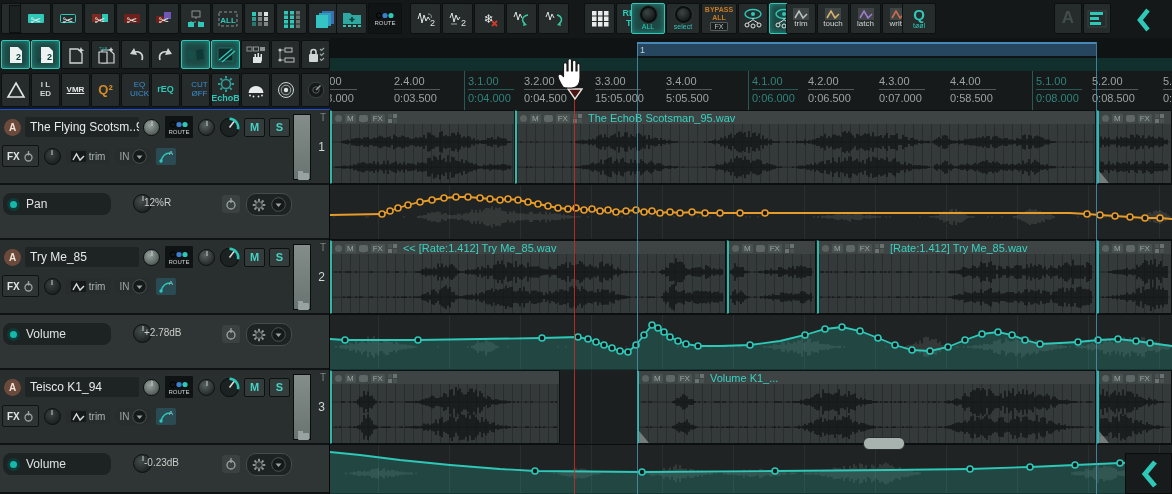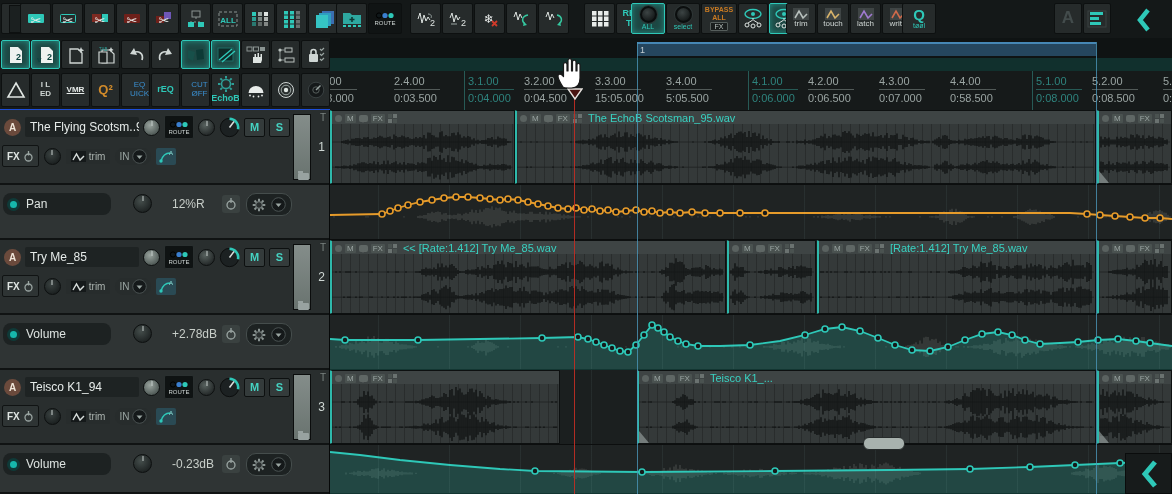--- a/index.html
+++ b/index.html
@@ -75,21 +75,21 @@
   .tp-num{position:absolute;right:4px;top:30px;font-size:12px;color:#cfd8d4;}
   .tp-T{position:absolute;right:3px;top:2px;font-size:10px;color:#79827f;}
   .tp-folder{position:absolute;right:20px;bottom:3px;width:11px;height:7px;background:#98a2a0;border-radius:1px;}
   .tp-folder::before{content:'';position:absolute;left:0;top:-2px;width:5px;height:2px;background:#98a2a0;}
   .tcp-env{position:relative;height:55px;background:#2f3434;border-bottom:2px solid #101313;box-sizing:border-box;}
   .ep-pill{position:absolute;left:3px;top:8px;width:108px;height:22px;background:#1d2222;border-radius:8px;display:flex;
     align-items:center;gap:6px;padding-left:4px;box-sizing:border-box;}
   .ep-dot{width:13px;height:13px;border-radius:50%;background:#16b8ac;border:3px solid #0f3a38;box-sizing:border-box;}
   .ep-name{color:#dde3e0;font-size:12px;}
   .ep-knob-pos{position:absolute;left:133px;top:9px;}
-  .ep-val{position:absolute;left:172px;top:12px;color:#c8cec9;font-size:12px;}
+  .ep-val{position:absolute;left:144px;top:12px;color:#c8cec9;font-size:10px;}
   .ep-pwr{position:absolute;left:222px;top:10px;width:18px;height:18px;background:#3a4140;border-radius:3px;display:flex;
     align-items:center;justify-content:center;}
   .ep-combo{position:absolute;left:246px;top:8px;width:44px;height:21px;border:1px solid #454d4c;border-radius:10px;
     background:#1d2222;display:flex;align-items:center;justify-content:space-evenly;}
 
   
   #arrange{position:absolute;left:330px;top:110px;width:842px;height:384px;background:#1b1f1f;}
   .arr-row{position:relative;width:842px;border-bottom:1px solid #0c0e0e;box-sizing:border-box;}
   .arr-row::before{content:'';position:absolute;inset:0;pointer-events:none;
     background-image:repeating-linear-gradient(90deg,rgba(160,205,205,0.07) 0 1px,transparent 1px 71px);
@@ -1086,21 +1086,21 @@
               <path d="M4 42.5V43.9M8 42.5V43.9M10 17.3V18.7M12 17.3V18.7M18 17.3V18.7M18 42.4V44.0M22 17.3V18.7M22 42.5V43.9M24 17.2V18.8M24 42.4V44.0M26 15.3V20.7M26 41.6V44.8M28 12.8V23.2M28 40.7V45.7M30 12.8V23.2M30 37.9V48.5M32 7.0V29.0M32 31.0V55.4M34 11.0V25.0M34 34.6V51.8M36 7.6V28.4M36 30.4V56.0M38 12.3V23.7M38 34.1V52.3M40 11.4V24.6M40 36.5V49.9M42 14.7V21.3M42 40.6V45.8M44 16.6V19.4M44 41.3V45.1M46 42.5V43.9M48 17.3V18.7M50 42.5V43.9M52 42.5V43.9M54 42.5V43.9M56 42.4V44.0M58 17.2V18.8M58 42.5V43.9M60 17.3V18.7M68 42.6V43.8M70 42.4V44.0M74 17.2V18.8M74 42.4V44.0M76 17.2V18.8M76 42.6V43.8M78 17.2V18.8M78 42.3V44.1M80 17.2V18.8M80 42.2V44.2M82 17.4V18.6M82 41.8V44.6M84 16.8V19.2M84 41.7V44.7M86 16.9V19.1M86 42.0V44.4M88 16.6V19.4M88 42.2V44.2M90 15.6V20.4M90 41.8V44.6M92 15.3V20.7M92 39.6V46.8M94 14.2V21.8M94 40.6V45.8M96 14.2V21.8M96 39.5V46.9M98 13.0V23.0M98 41.0V45.4M100 11.5V24.5M100 39.7V46.7M102 12.2V23.8M102 39.0V47.4M104 13.9V22.1M104 35.4V51.0M106 14.0V22.0M106 39.6V46.8M108 13.4V22.6M108 34.7V51.7M110 12.7V23.3M110 33.1V53.3M112 9.0V27.0M112 38.6V47.8M114 10.0V26.0M114 37.5V48.9M116 12.9V23.1M116 36.2V50.2M118 5.9V30.1M118 32.6V53.8M120 5.1V30.9M120 29.5V56.9M122 11.5V24.5M122 33.5V52.9M124 3.1V32.9M124 37.6V48.8M126 6.2V29.8M126 35.0V51.4M128 4.6V31.4M128 30.2V56.2M130 8.6V27.4M130 30.6V55.8M132 10.8V25.2M132 31.0V55.4M134 10.3V25.7M134 33.6V52.8M136 7.9V28.1M136 29.4V57.0M138 4.8V31.2M138 35.0V51.4M140 4.5V31.5M140 30.2V56.2M142 8.2V27.8M142 30.6V55.8M144 5.8V30.2M144 33.2V53.2M146 12.6V23.4M146 35.7V50.7M148 7.0V29.0M148 38.3V48.1M150 9.3V26.7M150 33.1V53.3M152 13.1V22.9M152 37.4V49.0M154 14.7V21.3M154 35.1V51.3M156 11.7V24.3M156 37.4V49.0M158 13.1V22.9M158 40.1V46.3M160 15.4V20.6M160 38.7V47.7M162 15.7V20.3M162 38.2V48.2M164 15.1V20.9M164 41.5V44.9M166 15.4V20.6M166 40.5V45.9M168 16.2V19.8M168 41.5V44.9M170 16.6V19.4M170 41.6V44.8M172 16.4V19.6M172 42.4V44.0M174 16.6V19.4M174 41.5V44.9M176 17.2V18.8M176 42.2V44.2M178 17.1V18.9M178 42.5V43.9M182 17.3V18.7M182 42.6V43.8M184 42.4V44.0M186 17.3V18.7M194 17.3V18.7M194 42.6V43.8M196 42.4V44.0M200 17.2V18.8M204 42.5V43.9M208 42.4V44.0M212 42.5V43.9M220 17.3V18.7M222 42.5V43.9M224 17.3V18.7M224 42.5V43.9" stroke="#101313" stroke-width="1.4" fill="none"></path>
             </svg></div>
         </div>
         <div class="item" style="left:307px;width:459px;height:74px">
           <div class="ihdr">
             <span class="ih-dot"></span>
             <span class="ih-m">M</span>
             <span class="ih-sp"></span>
             <span class="ih-fx">FX</span>
             <span class="ih-gr"></span>
-            <span class="ilabel">Teisco K1_...</span>
+            <span class="ilabel">Volume K1_...</span>
           </div>
           <div class="ibody"><svg width="455" height="60">
               <path d="M0 18.0H455M0 43.2H455" stroke="#1e2222" stroke-width="0.8"></path>
               <path d="M4 17.4V18.6M6 17.4V18.6M8 42.4V44.0M10 17.4V18.6M12 17.3V18.7M12 42.5V43.9M22 42.4V44.0M34 17.1V18.9M34 41.8V44.6M36 16.2V19.8M36 41.3V45.1M38 13.9V22.1M38 39.7V46.7M40 14.3V21.7M40 38.0V48.4M42 12.8V23.2M42 39.1V47.3M44 10.3V25.7M44 38.5V47.9M46 11.1V24.9M46 37.4V49.0M48 12.6V23.4M48 35.6V50.8M50 15.2V20.8M50 38.7V47.7M52 15.0V21.0M52 40.8V45.6M54 15.3V20.7M54 40.7V45.7M56 17.1V18.9M56 41.7V44.7M58 42.6V43.8M60 17.3V18.7M66 17.3V18.7M72 42.5V43.9M74 42.5V43.9M76 17.3V18.7M78 17.2V18.8M78 42.5V43.9M80 17.2V18.8M84 17.2V18.8M84 42.5V43.9M86 17.2V18.8M88 42.5V43.9M90 42.5V43.9M92 17.4V18.6M92 42.6V43.8M94 42.6V43.8M102 42.4V44.0M104 17.4V18.6M106 42.4V44.0M108 42.5V43.9M110 17.4V18.6M112 17.2V18.8M116 17.3V18.7M116 42.4V44.0M118 17.3V18.7M122 42.4V44.0M126 42.6V43.8M128 17.4V18.6M134 42.6V43.8M136 17.3V18.7M136 42.5V43.9M138 17.2V18.8M140 17.2V18.8M140 42.5V43.9M142 17.3V18.7M146 42.5V43.9M148 17.4V18.6M148 42.5V43.9M150 17.2V18.8M150 42.4V44.0M154 17.3V18.7M156 17.1V18.9M156 42.6V43.8M158 17.1V18.9M158 42.5V43.9M160 17.0V19.0M160 41.5V44.9M162 15.8V20.2M162 42.4V44.0M164 16.4V19.6M164 41.6V44.8M166 14.9V21.1M166 39.7V46.7M168 14.4V21.6M168 41.1V45.3M170 15.1V20.9M170 39.1V47.3M172 13.7V22.3M172 37.9V48.5M174 13.0V23.0M174 39.4V47.0M176 10.9V25.1M176 36.4V50.0M178 9.8V26.2M178 35.5V50.9M180 9.8V26.2M180 35.6V50.8M182 13.7V22.3M182 33.3V53.1M184 5.5V30.5M184 37.9V48.5M186 9.1V26.9M186 34.6V51.8M188 9.4V26.6M188 36.7V49.7M190 9.1V26.9M190 35.4V51.0M192 10.0V26.0M192 36.0V50.4M194 10.8V25.2M194 35.8V50.6M196 9.3V26.7M196 32.3V54.1M198 8.7V27.3M198 36.4V50.0M200 5.2V30.8M200 35.7V50.7M202 11.8V24.2M202 36.1V50.3M204 11.8V24.2M204 32.2V54.2M206 10.0V26.0M206 33.5V52.9M208 12.7V23.3M208 33.3V53.1M210 7.0V29.0M210 31.3V55.1M212 11.1V24.9M212 35.6V50.8M214 10.3V25.7M214 38.7V47.7M216 9.6V26.4M216 37.0V49.4M218 14.0V22.0M218 38.0V48.4M220 15.3V20.7M220 40.3V46.1M222 13.6V22.4M222 38.7V47.7M224 15.7V20.3M224 39.0V47.4M226 14.7V21.3M226 39.5V46.9M228 16.1V19.9M228 40.6V45.8M230 16.0V20.0M230 40.9V45.5M232 16.0V20.0M232 41.4V45.0M234 17.0V19.0M234 41.6V44.8M236 16.9V19.1M236 42.1V44.3M238 17.0V19.0M240 42.6V43.8M242 17.2V18.8M242 42.4V44.0M246 17.3V18.7M248 17.3V18.7M248 42.4V44.0M252 17.3V18.7M254 42.4V44.0M256 17.3V18.7M256 42.5V43.9M260 17.3V18.7M262 17.3V18.7M264 42.5V43.9M266 17.3V18.7M268 42.6V43.8M272 42.4V44.0M276 17.3V18.7M284 17.4V18.6M286 42.4V44.0M290 17.3V18.7M290 42.4V44.0M294 17.2V18.8M296 17.3V18.7M300 17.4V18.6M300 42.6V43.8M302 42.4V44.0M306 17.2V18.8M306 42.5V43.9M308 16.7V19.3M308 41.9V44.5M310 16.3V19.7M310 41.6V44.8M312 16.9V19.1M312 41.1V45.3M314 16.3V19.7M314 40.1V46.3M316 14.9V21.1M316 39.3V47.1M318 14.1V21.9M318 38.5V47.9M320 15.2V20.8M320 38.2V48.2M322 15.4V20.6M322 39.1V47.3M324 12.0V24.0M324 38.5V47.9M326 9.3V26.7M326 36.4V50.0M328 12.2V23.8M328 38.4V48.0M330 12.7V23.3M330 36.7V49.7M332 8.0V28.0M332 32.6V53.8M334 6.1V29.9M334 31.6V54.8M336 6.2V29.8M336 36.7V49.7M338 4.0V32.0M338 32.7V53.7M340 4.3V31.7M340 33.4V53.0M342 6.6V29.4M342 35.8V50.6M344 3.9V32.1M344 34.7V51.7M346 5.7V30.3M346 32.5V53.9M348 11.9V24.1M348 30.7V55.7M350 4.9V31.1M350 34.8V51.6M352 6.7V29.3M352 35.2V51.2M354 9.2V26.8M354 37.2V49.2M356 11.4V24.6M356 38.4V48.0M358 11.9V24.1M358 37.6V48.8M360 11.7V24.3M360 34.0V52.4M362 9.5V26.5M362 33.3V53.1M364 13.9V22.1M364 33.3V53.1M366 6.4V29.6M366 37.7V48.7M368 12.6V23.4M368 38.7V47.7M370 6.7V29.3M370 38.4V48.0M372 9.1V26.9M372 35.8V50.6M374 4.3V31.7M374 31.3V55.1M376 12.0V24.0M376 35.1V51.3M378 10.0V26.0M378 32.0V54.4M380 7.4V28.6M380 33.2V53.2M382 10.0V26.0M382 37.4V49.0M384 5.2V30.8M384 33.1V53.3M386 10.4V25.6M386 32.6V53.8M388 6.3V29.7M388 32.8V53.6M390 10.7V25.3M390 35.8V50.6M392 9.7V26.3M392 35.9V50.5M394 7.8V28.2M394 37.2V49.2M396 13.2V22.8M396 36.8V49.6M398 11.5V24.5M398 31.1V55.3M400 10.5V25.5M400 37.7V48.7M402 10.7V25.3M402 34.1V52.3M404 12.6V23.4M404 33.0V53.4M406 11.7V24.3M406 33.8V52.6M408 9.7V26.3M408 39.5V46.9M410 11.5V24.5M410 36.9V49.5M412 15.2V20.8M412 36.5V49.9M414 12.8V23.2M414 37.9V48.5M416 12.5V23.5M416 39.8V46.6M418 14.4V21.6M418 40.6V45.8M420 16.1V19.9M420 39.0V47.4M422 16.0V20.0M422 40.9V45.5M424 16.3V19.7M424 41.2V45.2M426 15.9V20.1M426 40.4V46.0M428 15.5V20.5M428 42.3V44.1M430 16.6V19.4M430 41.7V44.7M432 17.1V18.9M432 42.4V44.0M434 17.0V19.0M434 42.0V44.4M436 17.1V18.9M436 42.6V43.8M438 17.2V18.8M438 42.2V44.2M440 42.5V43.9M442 17.3V18.7M442 42.6V43.8M444 42.6V43.8M448 17.3V18.7M450 17.3V18.7M452 17.2V18.8M452 42.4V44.0" stroke="#101313" stroke-width="1.4" fill="none"></path>
             </svg></div>
           <div class="ifade"></div>
         </div>
         <div class="item" style="left:767px;width:75px;height:74px">
           <div class="ihdr">
             <span class="ih-dot"></span>

